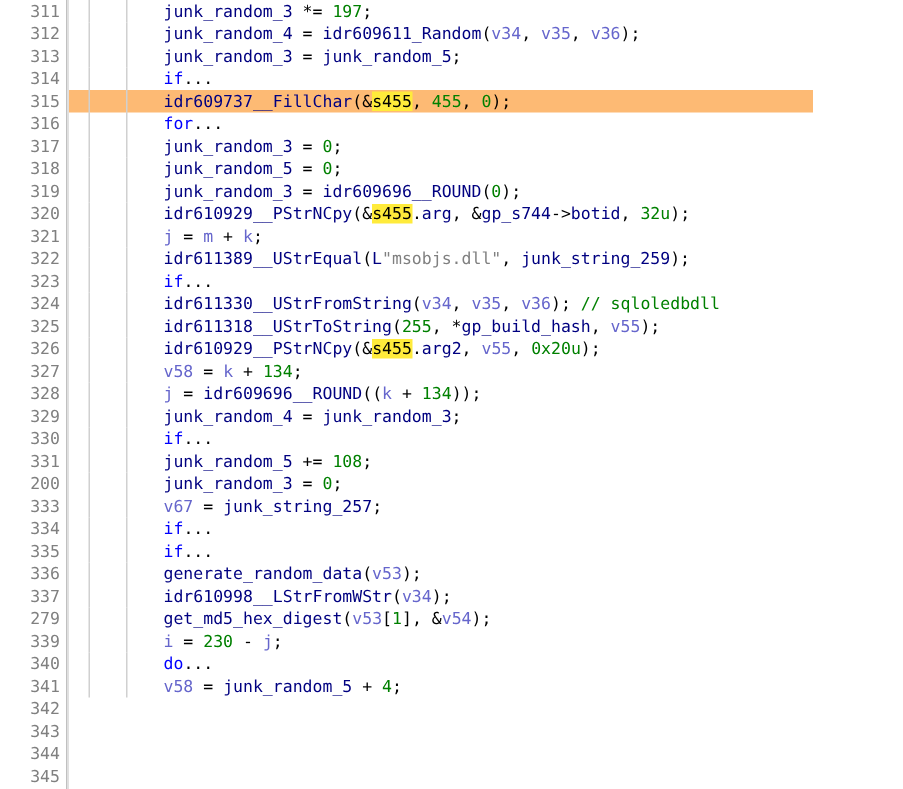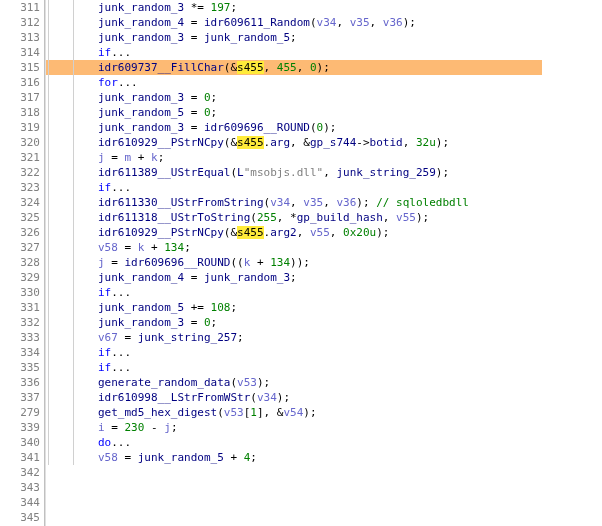--- a/index.html
+++ b/index.html
@@ -1,20 +1,20 @@
 <!DOCTYPE html>
 <html><head>
 <meta charset="utf-8">
 <style>
 body{margin:0;font-family:Consolas,monospace;font-size:11px;background:#fff;overflow:hidden}
 .editor{display:flex;width:542px;height:526px}
 .gutter{width:40px;background:#fff;border-right:1px solid #c0c0c0;text-align:right;padding-right:4px;color:#808080;user-select:none}
 .gutter div{height:15px;line-height:15px}
 .code{flex:1;position:relative;border-left:1px solid #e0e0e0}
-.line{height:15px;line-height:15px;white-space:pre;padding-left:2px}
+.line{height:15px;line-height:15px;white-space:pre;padding-left:13px}
 .line.hl{background:#fdba74}
 .hl-kw{color:#0000ff}
 .hl-num{color:#008000}
 .hl-str{color:#808080}
 .hl-id{color:#000080}
 .hl-var{color:#6666cc}
 .hl-cmt{color:#008000}
 .hl-mark{background:#ffeb3b;color:#000}
 .indent{display:inline-block;width:24px;border-left:1px solid #d0d0d0;height:15px;vertical-align:top}
 </style>
@@ -37,21 +37,21 @@
       <div>322</div>
       <div>323</div>
       <div>324</div>
       <div>325</div>
       <div>326</div>
       <div>327</div>
       <div>328</div>
       <div>329</div>
       <div>330</div>
       <div>331</div>
-      <div>332</div>
+      <div>200</div>
       <div>333</div>
       <div>334</div>
       <div>335</div>
       <div>336</div>
       <div>337</div>
       <div>279</div>
       <div>339</div>
       <div>340</div>
       <div>341</div>
       <div>342</div>

